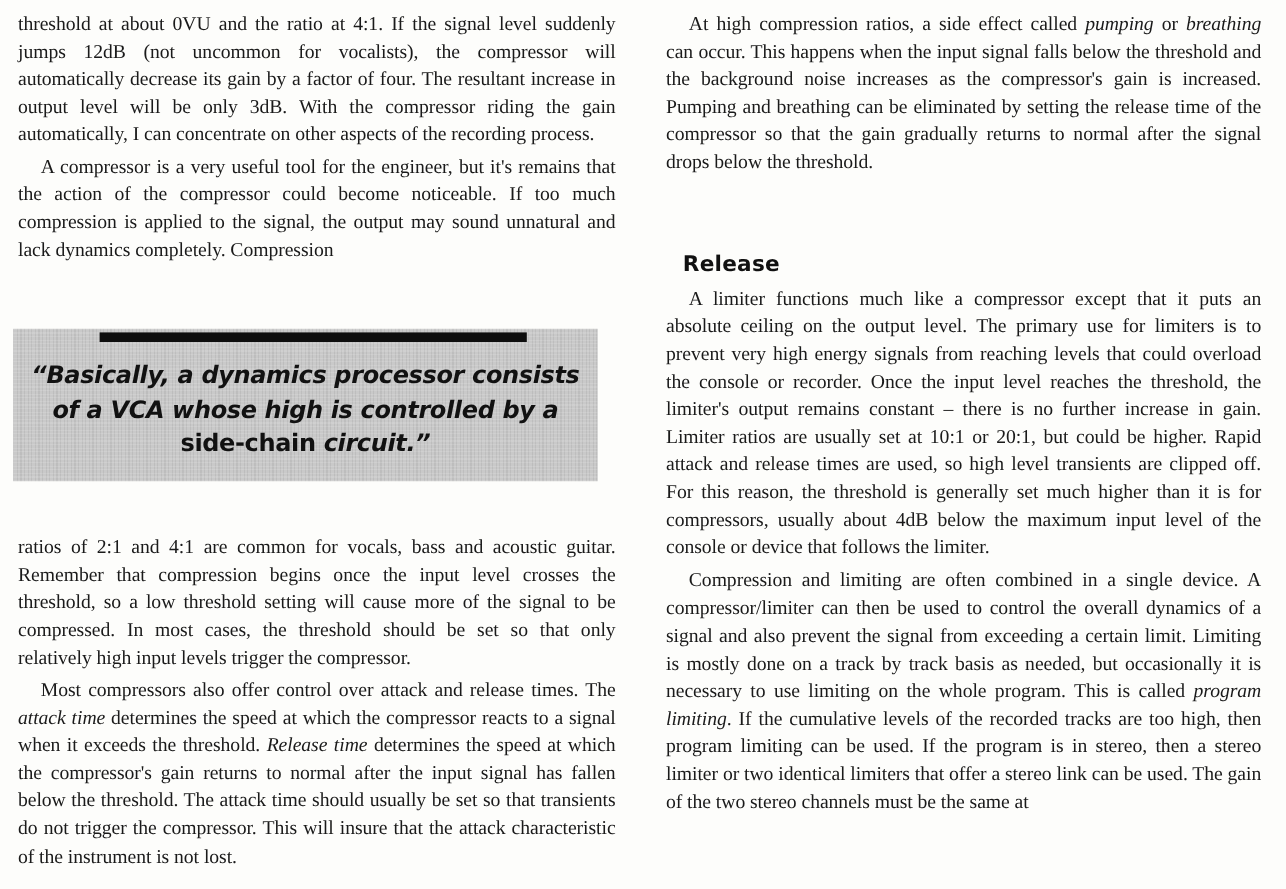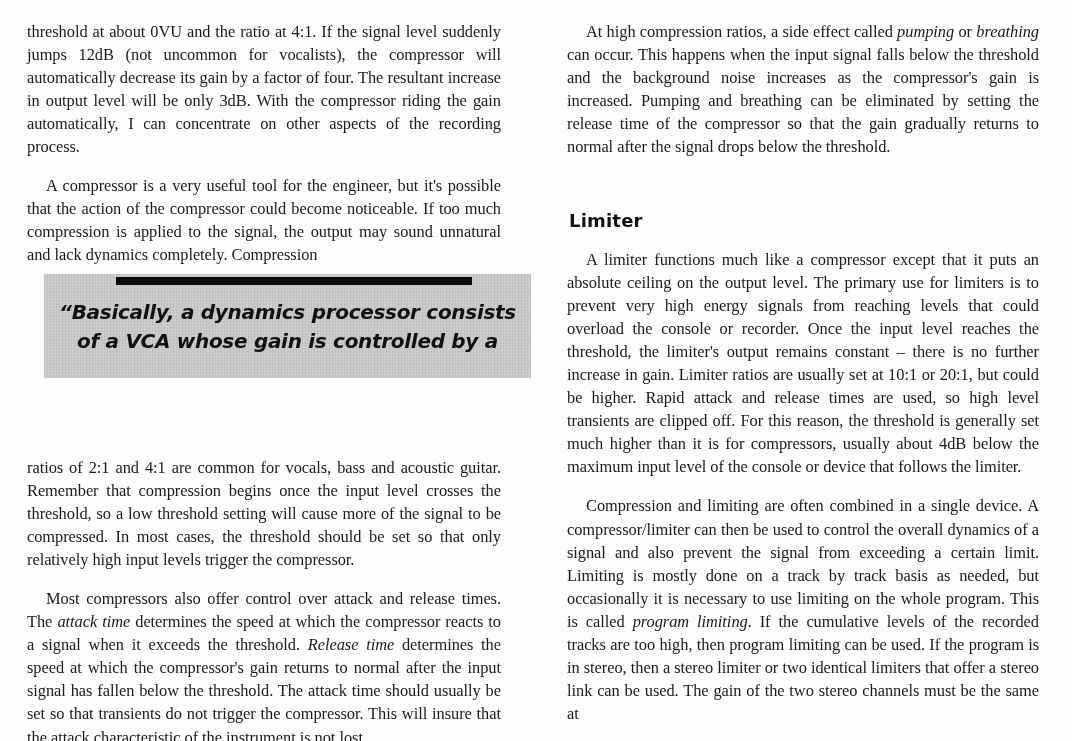--- a/index.html
+++ b/index.html
@@ -1,61 +1,62 @@
 <!DOCTYPE html>
 <html><head>
 <meta charset="utf-8">
 <style>
   html, body { margin:0; padding:0; background:#fdfdfb; }
   body { width:1072px; height:741px; position:relative; overflow:hidden;
          font-family:"DejaVu Serif","Liberation Serif",serif; color:#1a1a1a; }
   .col { position:absolute; top:4px; width:506px; }
   .col.left { left:11px; }
   .col.right { left:551px; width:504px; }
-  p { margin:16px; font-size:16.4px; line-height:23.05px; text-align:justify;
+  p { margin:4px; font-size:16.4px; line-height:23.05px; text-align:justify;
       font-family:"Liberation Serif","DejaVu Serif",serif; letter-spacing:-0.05px; }
   p.indent { text-indent:19px; }
-  .pull { position:absolute; left:11px; top:274px; width:487px; height:104px;
+  .pull { position:absolute; left:11px; top:274px; width:487px; height:127px;
           background:#c9c9c9;
           background-image:repeating-linear-gradient(0deg, rgba(255,255,255,0.12) 0 1px, transparent 1px 3px),
-                           repeating-linear-gradient(90deg, rgba(0,0,0,0.06) 0 1px, transparent 1px 3px);margin-left:33px; }
+                           repeating-linear-gradient(90deg, rgba(0,0,0,0.06) 0 1px, transparent 1px 3px); }
   .pull .bar { position:absolute; left:72px; top:3px; width:356px; height:8px; background:#0d0d0d; }
   .pull .quote { position:absolute; left:0; top:24px; width:100%; text-align:center;
                  font-family:"DejaVu Sans","Liberation Sans",sans-serif; font-weight:bold;
                  font-style:italic; font-size:20px; line-height:28.5px; color:#111; letter-spacing:-0.3px; }
   .pull .quote .up { font-style:normal; }
   .left-bottom { position:absolute; left:11px; top:440px; width:506px; }
   .heading { font-family:"DejaVu Sans","Liberation Sans",sans-serif; font-weight:900;
              font-size:18px; line-height:22px; margin:0; color:#111; letter-spacing:0.2px; }
   .right-lim { position:absolute; left:551px; top:210px; width:504px; }
   .right-lim .heading { margin-left:18px; margin-bottom:5px; }
   em { }
 </style>
 </head>
 <body>
 
 <div class="col left">
   <p>threshold at about 0VU and the ratio at 4:1. If the signal level suddenly jumps 12dB (not uncommon for vocalists), the compressor will automatically decrease its gain by a factor of four. The resultant increase in output level will be only 3dB. With the compressor riding the gain automatically, I can concentrate on other aspects of the recording process.</p>
-  <p class="indent">A compressor is a very useful tool for the engineer, but it's possible that the action of the compressor could become noticeable. If too much compression is applied to the signal, the output may sound unnatural and lack dynamics completely. Compression</p>
+  <p class="indent">A compressor is a very useful tool for the engineer, but it's remains that the action of the compressor could become noticeable. If too much compression is applied to the signal, the output may sound unnatural and lack dynamics completely. Compression</p>
 </div>
 
 <div class="pull">
   <div class="bar"></div>
   <div class="quote">
     <div>“Basically, a dynamics processor consists</div>
-    <div>of a VCA whose gain is controlled by a</div>
+    <div>of a VCA whose high is controlled by a</div>
+    <div><span class="up">side-chain </span><span>circuit.”</span></div>
   </div>
 </div>
 
 <div class="left-bottom">
   <p>ratios of 2:1 and 4:1 are common for vocals, bass and acoustic guitar. Remember that compression begins once the input level crosses the threshold, so a low threshold setting will cause more of the signal to be compressed. In most cases, the threshold should be set so that only relatively high input levels trigger the compressor.</p>
   <p class="indent"><span>Most compressors also offer control over attack and release times. The </span><em>attack time</em><span> determines the speed at which the compressor reacts to a signal when it exceeds the threshold. </span><em>Release time</em><span> determines the speed at which the compressor's gain returns to normal after the input signal has fallen below the threshold. The attack time should usually be set so that transients do not trigger the compressor. This will insure that the attack characteristic of the instrument is not lost.</span></p>
 </div>
 
 <div class="col right">
   <p class="indent"><span>At high compression ratios, a side effect called </span><em>pumping</em><span> or </span><em>breathing</em><span> can occur. This happens when the input signal falls below the threshold and the background noise increases as the compressor's gain is increased. Pumping and breathing can be eliminated by setting the release time of the compressor so that the gain gradually returns to normal after the signal drops below the threshold.</span></p>
 </div>
 
 <div class="right-lim">
-  <h2 class="heading">Limiter</h2>
+  <h2 class="heading">Release</h2>
   <p class="indent">A limiter functions much like a compressor except that it puts an absolute ceiling on the output level. The primary use for limiters is to prevent very high energy signals from reaching levels that could overload the console or recorder. Once the input level reaches the threshold, the limiter's output remains constant – there is no further increase in gain. Limiter ratios are usually set at 10:1 or 20:1, but could be higher. Rapid attack and release times are used, so high level transients are clipped off. For this reason, the threshold is generally set much higher than it is for compressors, usually about 4dB below the maximum input level of the console or device that follows the limiter.</p>
   <p class="indent"><span>Compression and limiting are often combined in a single device. A compressor/limiter can then be used to control the overall dynamics of a signal and also prevent the signal from exceeding a certain limit. Limiting is mostly done on a track by track basis as needed, but occasionally it is necessary to use limiting on the whole program. This is called </span><em>program limiting</em><span>. If the cumulative levels of the recorded tracks are too high, then program limiting can be used. If the program is in stereo, then a stereo limiter or two identical limiters that offer a stereo link can be used. The gain of the two stereo channels must be the same at</span></p>
 </div>
 
 </body></html>

